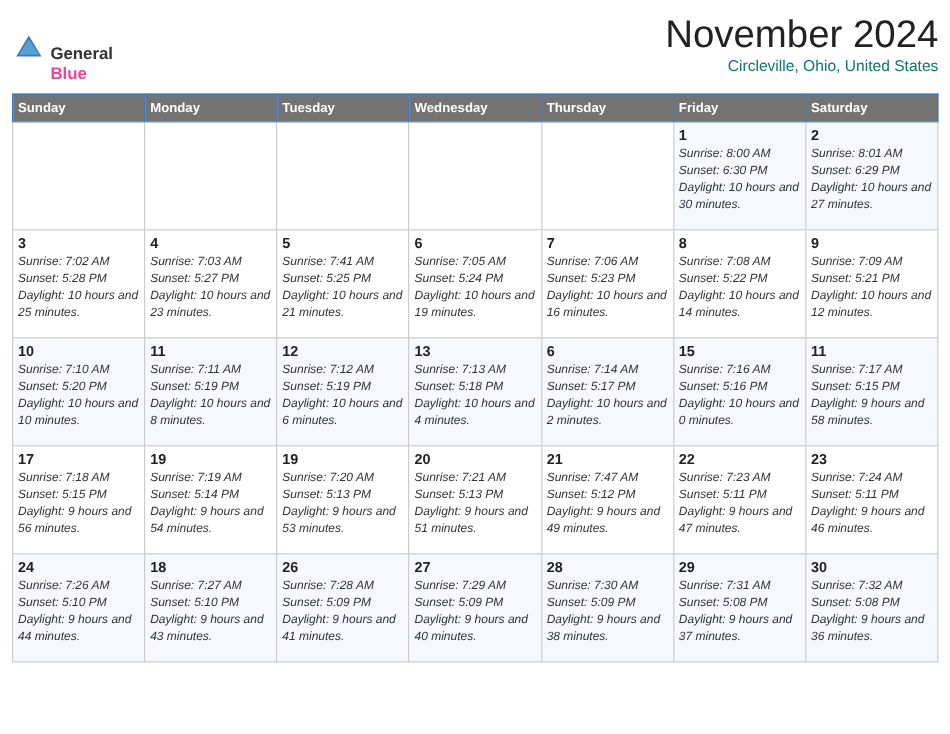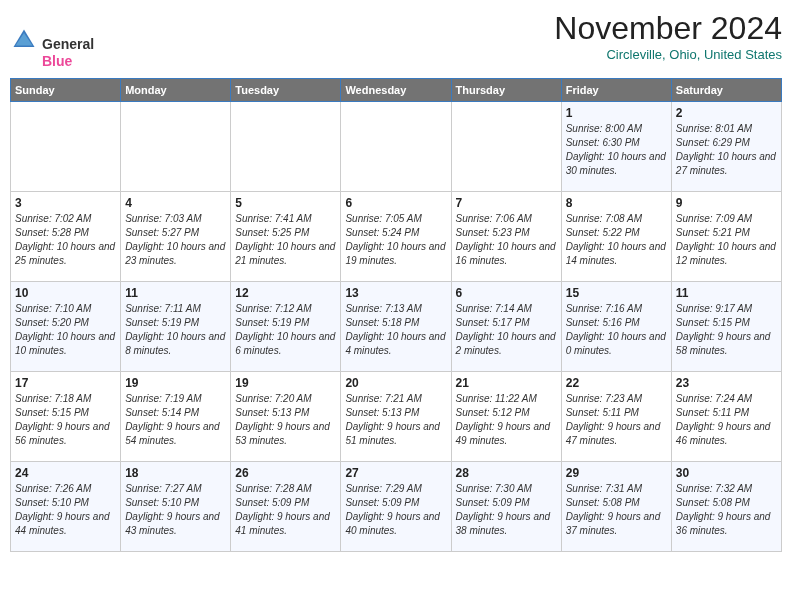--- a/index.html
+++ b/index.html
@@ -217,21 +217,21 @@
 Daylight: 10 hours and 2 minutes.</div>
         </td>
         <td>
           <div class="day-number">15</div>
           <div class="day-info">Sunrise: 7:16 AM
 Sunset: 5:16 PM
 Daylight: 10 hours and 0 minutes.</div>
         </td>
         <td>
           <div class="day-number">11</div>
-          <div class="day-info">Sunrise: 9:17 AM
+          <div class="day-info">Sunrise: 7:17 AM
 Sunset: 5:15 PM
 Daylight: 9 hours and 58 minutes.</div>
         </td>
       </tr>
       <tr>
         <td>
           <div class="day-number">17</div>
           <div class="day-info">Sunrise: 7:18 AM
 Sunset: 5:15 PM
 Daylight: 9 hours and 56 minutes.</div>
@@ -249,21 +249,21 @@
 Daylight: 9 hours and 53 minutes.</div>
         </td>
         <td>
           <div class="day-number">20</div>
           <div class="day-info">Sunrise: 7:21 AM
 Sunset: 5:13 PM
 Daylight: 9 hours and 51 minutes.</div>
         </td>
         <td>
           <div class="day-number">21</div>
-          <div class="day-info">Sunrise: 11:22 AM
+          <div class="day-info">Sunrise: 7:47 AM
 Sunset: 5:12 PM
 Daylight: 9 hours and 49 minutes.</div>
         </td>
         <td>
           <div class="day-number">22</div>
           <div class="day-info">Sunrise: 7:23 AM
 Sunset: 5:11 PM
 Daylight: 9 hours and 47 minutes.</div>
         </td>
         <td>

